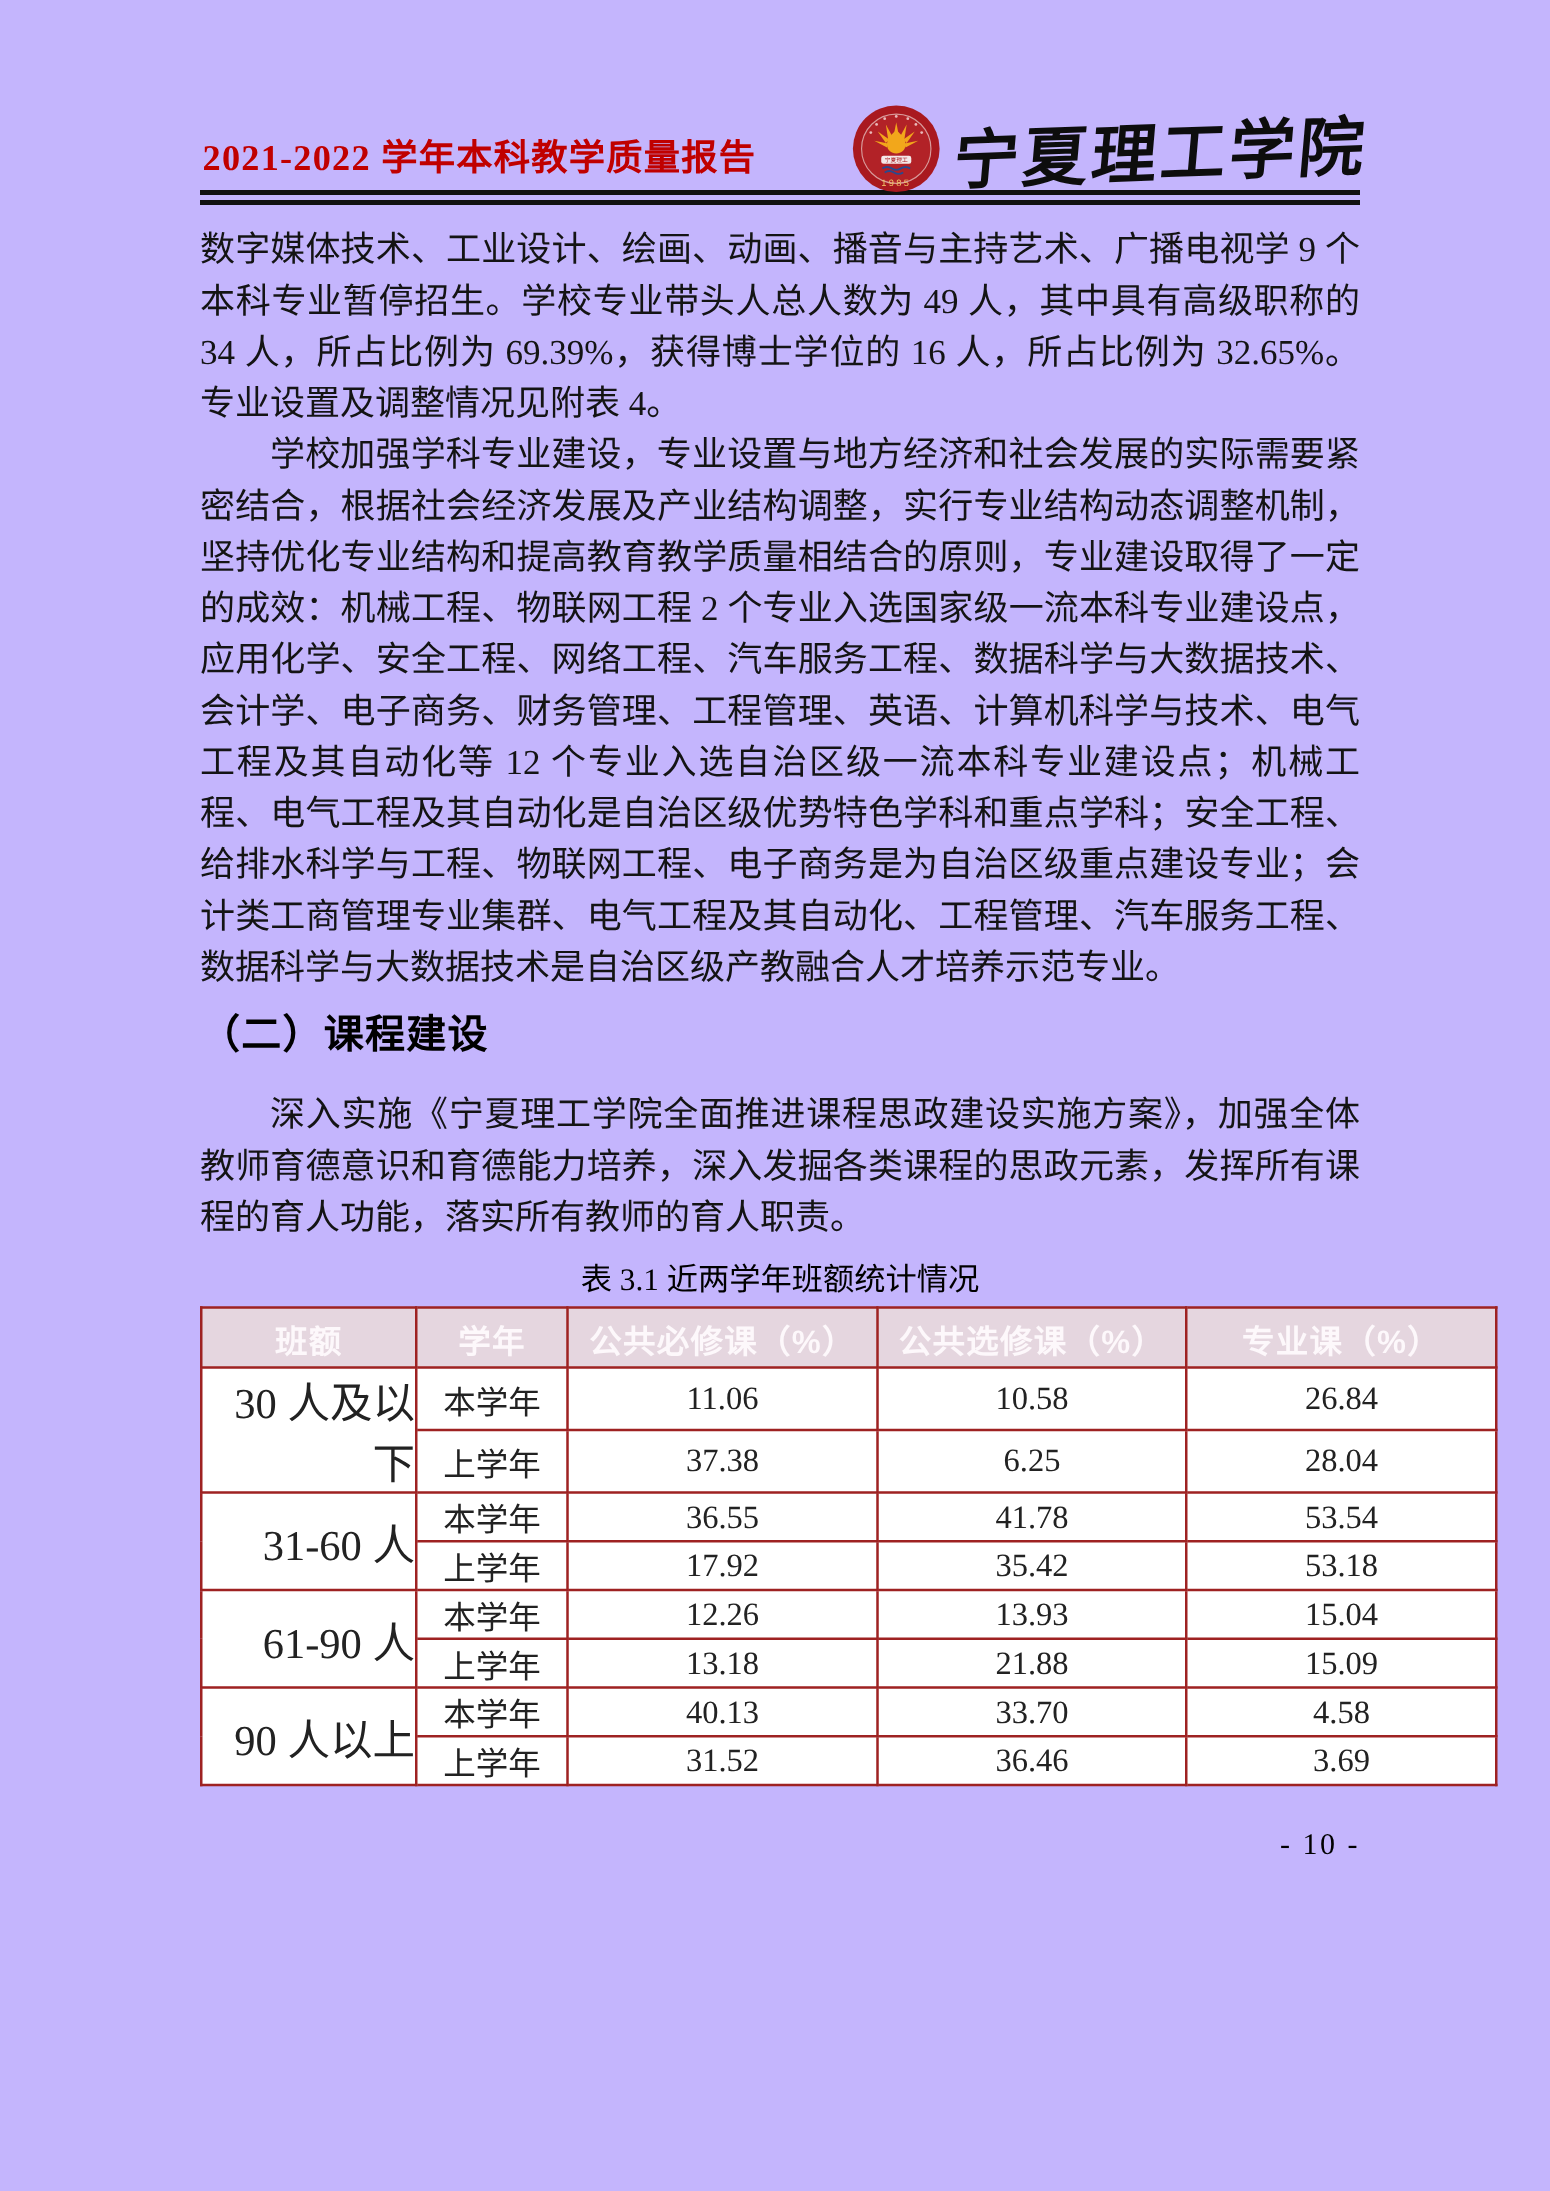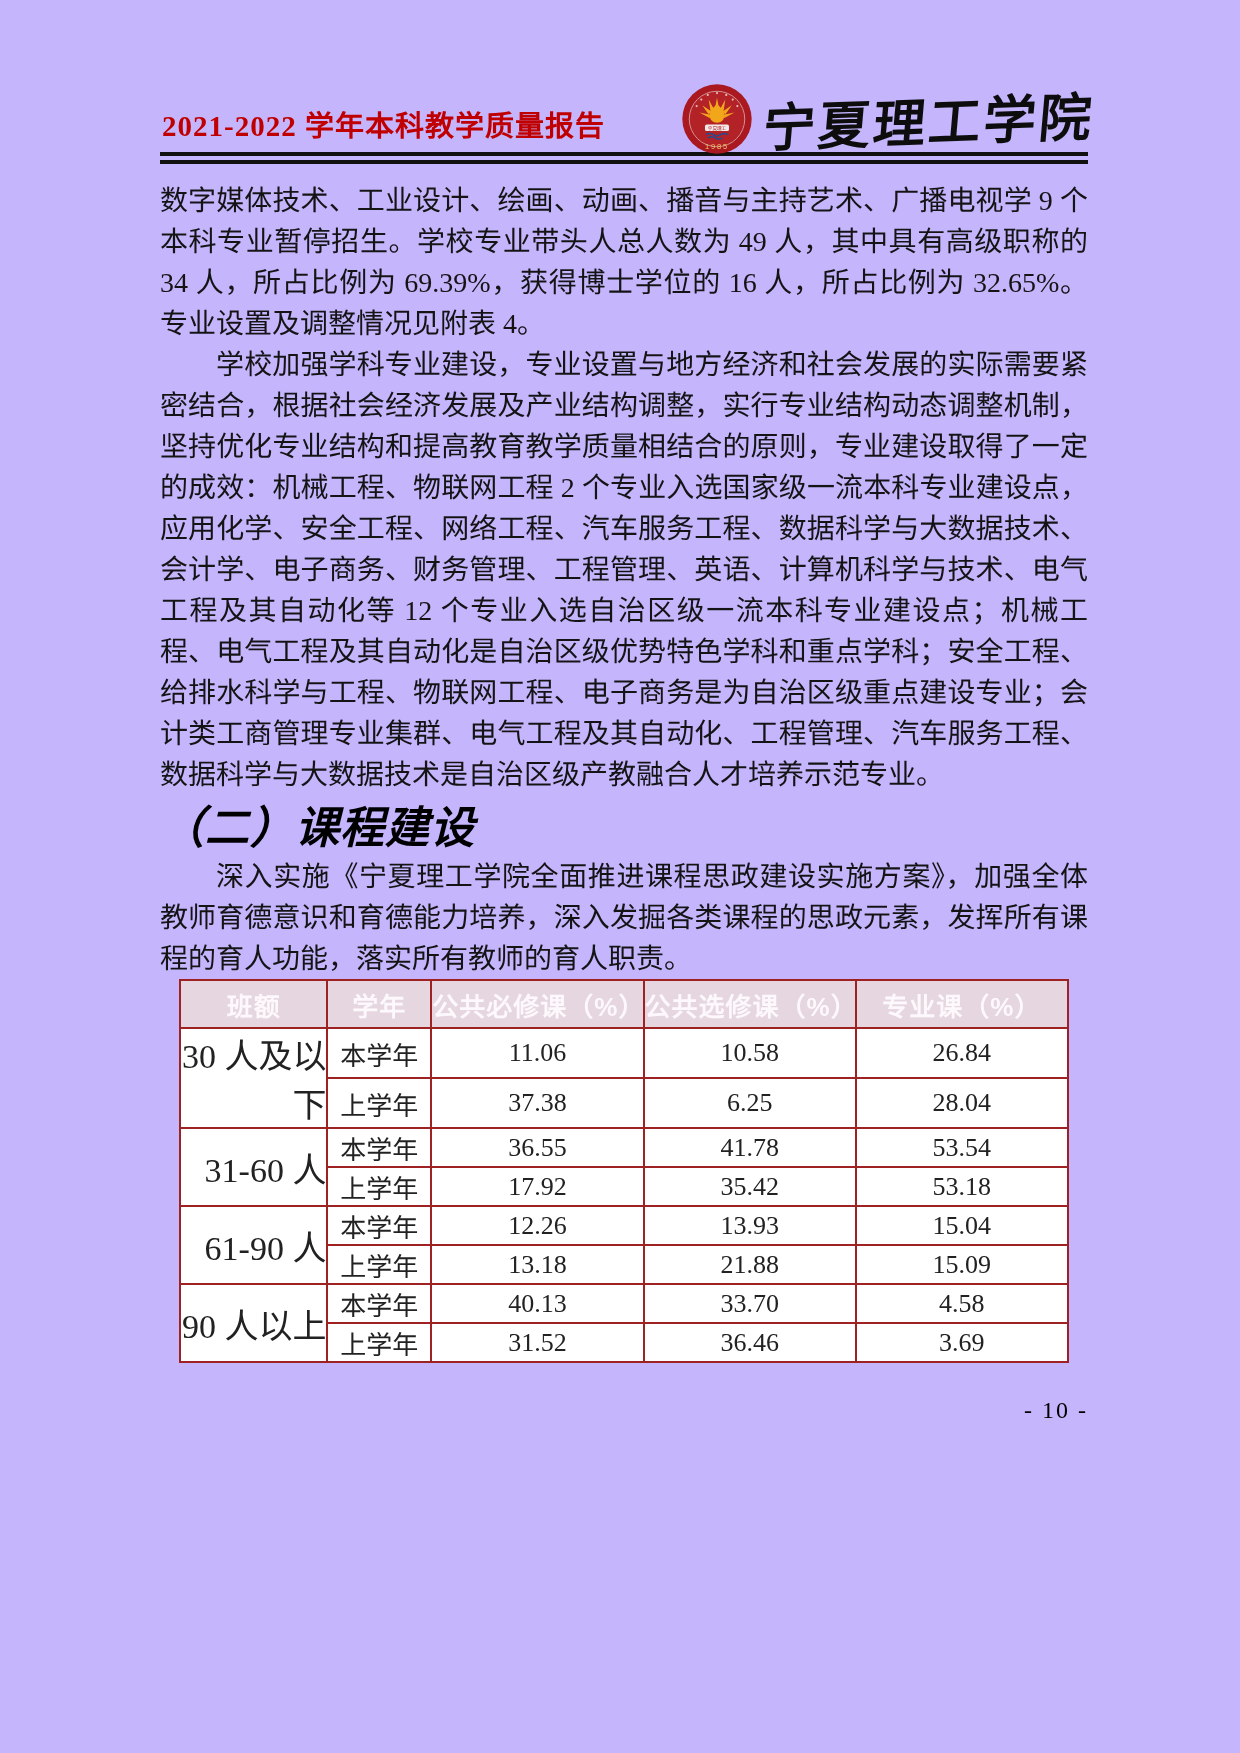--- a/index.html
+++ b/index.html
@@ -52,36 +52,35 @@
     margin-top:16px;
     font-size:28px;
     line-height:41px;
     text-align:justify;
     text-justify:inter-ideograph;
   }
   .doc-body p{margin:0;}
   .para-indent{text-indent:2em;}
   .section-heading{
     font-family:"Liberation Sans","DejaVu Sans",sans-serif;
-    font-size:44px;
+    font-size:32px;
     font-weight:bold;
     color:#000;
-    margin:12px 0 8px 0;
+    margin:12px 0 24px 0;
     letter-spacing:1px;
-    font-style:italic;
   }
   
   .table-caption{
     text-align:center;
     font-size:25px;
     margin:8px 0 6px 0;
     color:#000;
   }
   table.stats{
-    width:890px;
+    width:1038px;
     margin:0 auto;
     border-collapse:collapse;
     table-layout:fixed;
     font-size:26px;
     color:#222;
     padding-left:48px;
   }
   table.stats th,table.stats td{
     border:2px solid var(--table-border);
     text-align:center;
@@ -161,20 +160,21 @@
     </div>
   </div>
 
   <div class="doc-body">
     <p>数字媒体技术、工业设计、绘画、动画、播音与主持艺术、广播电视学 9 个本科专业暂停招生。学校专业带头人总人数为 49 人，其中具有高级职称的 34 人，所占比例为 69.39%，获得博士学位的 16 人，所占比例为 32.65%。专业设置及调整情况见附表 4。</p>
     <p class="para-indent">学校加强学科专业建设，专业设置与地方经济和社会发展的实际需要紧密结合，根据社会经济发展及产业结构调整，实行专业结构动态调整机制，坚持优化专业结构和提高教育教学质量相结合的原则，专业建设取得了一定的成效：机械工程、物联网工程 2 个专业入选国家级一流本科专业建设点，应用化学、安全工程、网络工程、汽车服务工程、数据科学与大数据技术、会计学、电子商务、财务管理、工程管理、英语、计算机科学与技术、电气工程及其自动化等 12 个专业入选自治区级一流本科专业建设点；机械工程、电气工程及其自动化是自治区级优势特色学科和重点学科；安全工程、给排水科学与工程、物联网工程、电子商务是为自治区级重点建设专业；会计类工商管理专业集群、电气工程及其自动化、工程管理、汽车服务工程、数据科学与大数据技术是自治区级产教融合人才培养示范专业。</p>
     <h2 class="section-heading">（二）课程建设</h2>
     <p class="para-indent">深入实施《宁夏理工学院全面推进课程思政建设实施方案》，加强全体教师育德意识和育德能力培养，深入发掘各类课程的思政元素，发挥所有课程的育人功能，落实所有教师的育人职责。</p>
   </div>
 
+  <div class="table-caption">表 3.1 近两学年班额统计情况</div>
 
   <table class="stats">
     <colgroup>
       <col style="width:16.6%">
         <col style="width:11.7%">
       <col style="width:23.9%">
         <col style="width:23.9%">
         <col style="width:23.9%">
     </colgroup>
     <thead>

